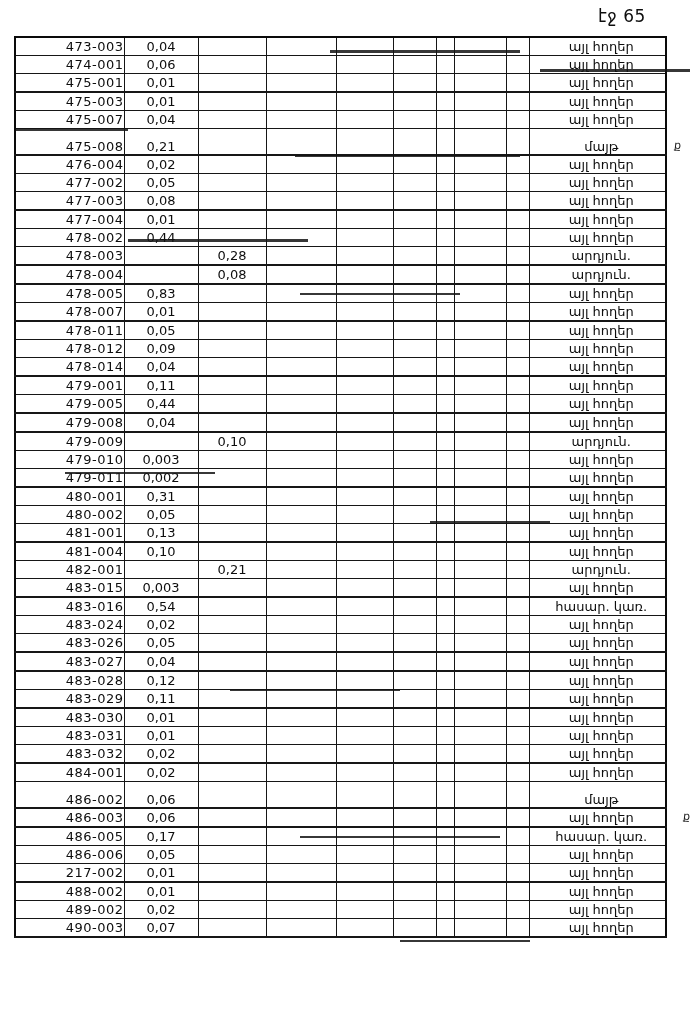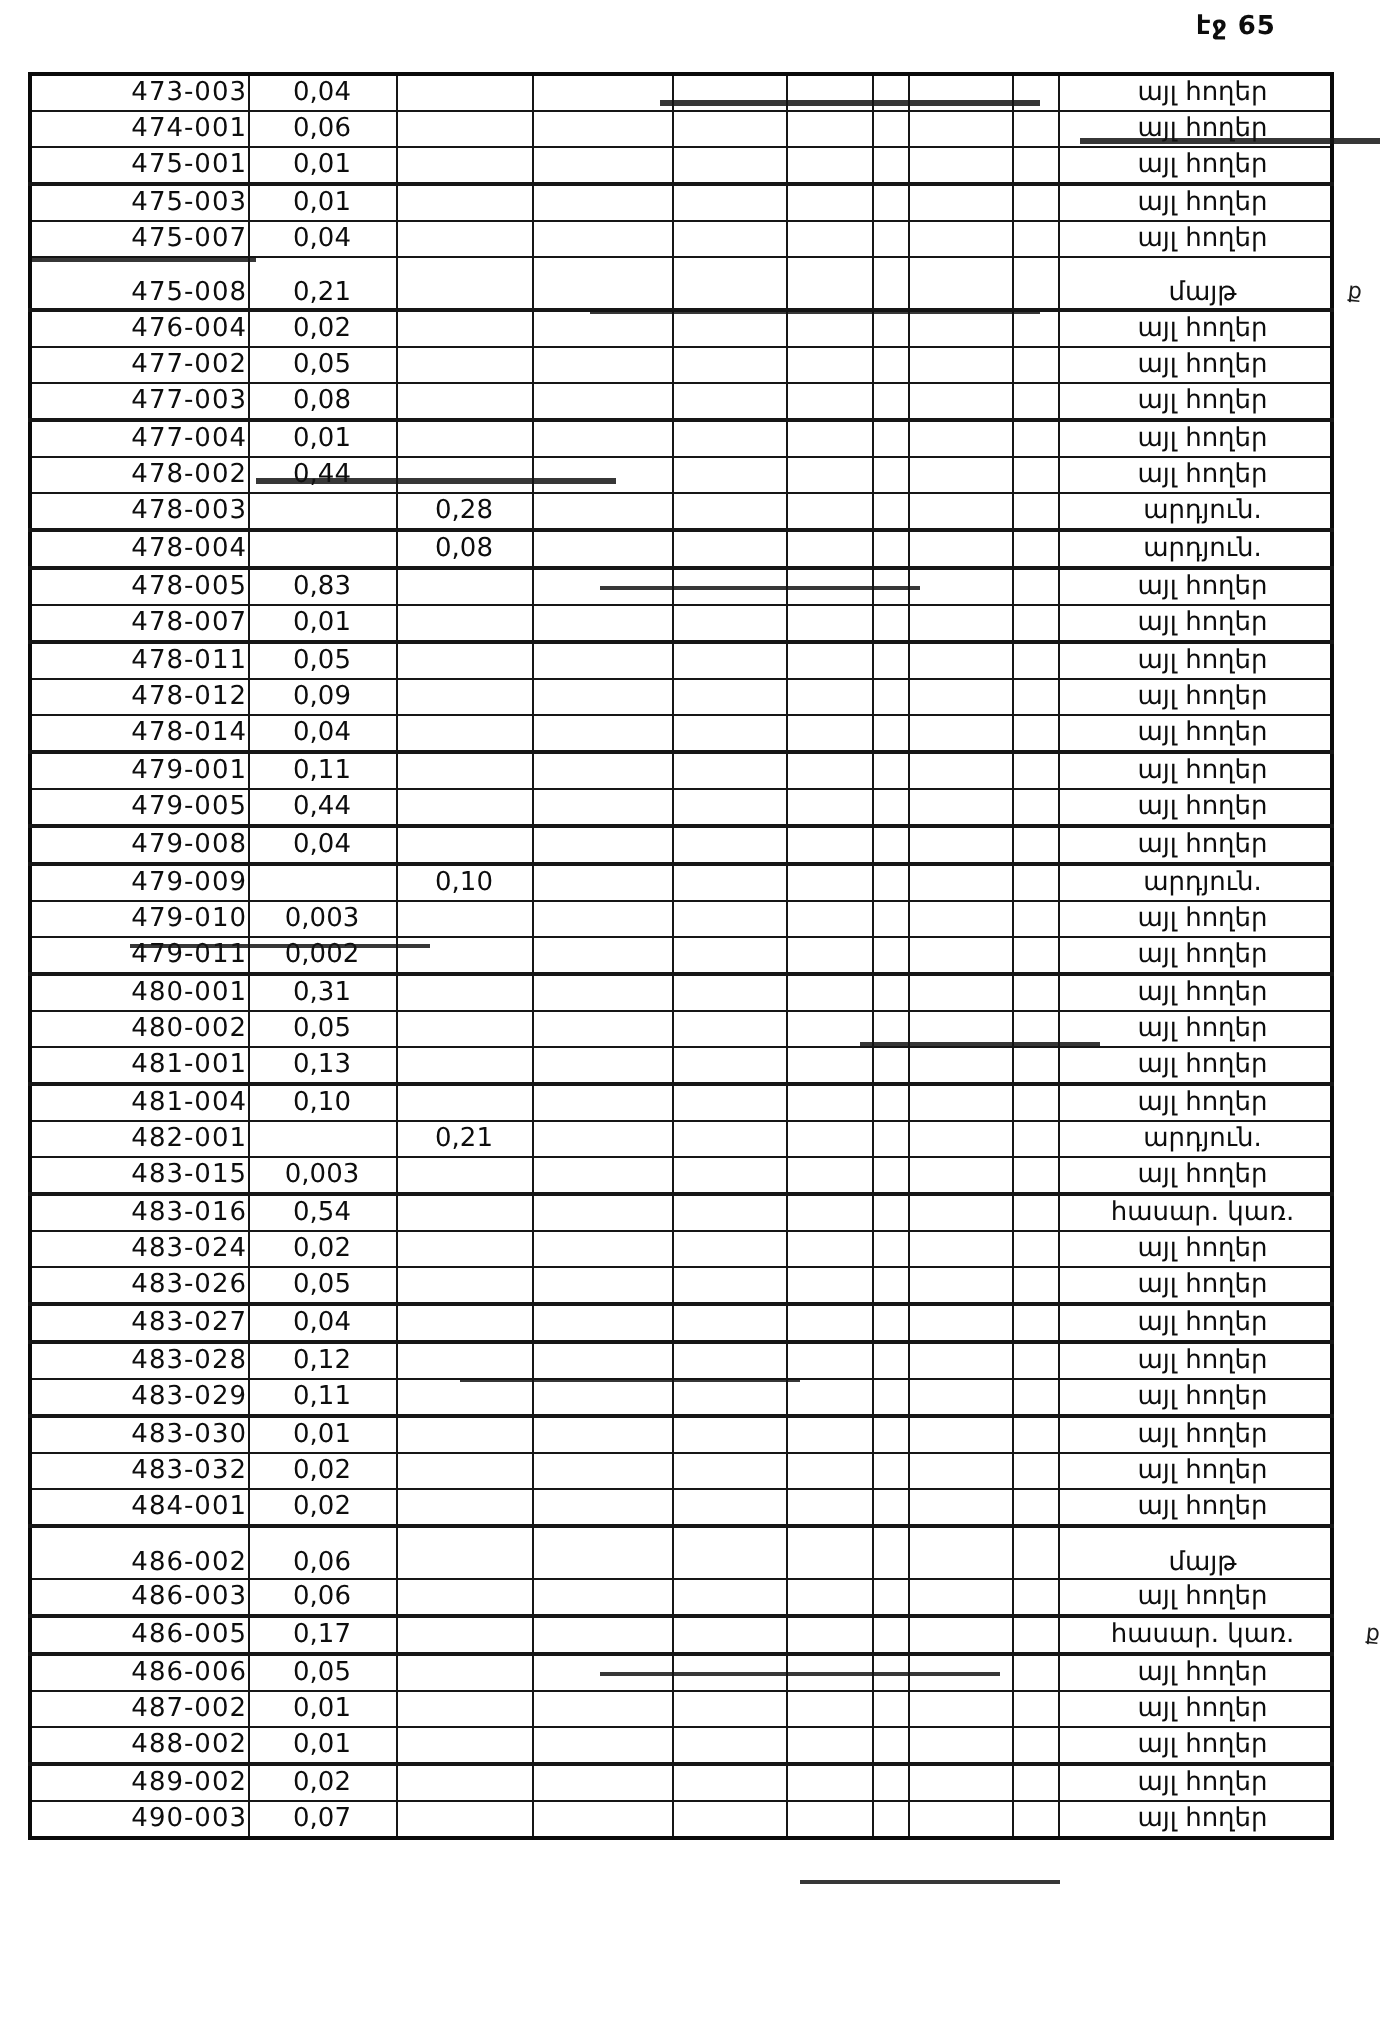--- a/index.html
+++ b/index.html
@@ -7,22 +7,22 @@
     position:relative;
     width:696px;height:1011px;
     background:#ffffff;
     font-family:"DejaVu Sans",sans-serif;
     color:#0d0d0d;
     overflow:hidden;
   }
   .page-number{
     position:absolute;
     top:6px;left:598px;
-    font-size:13px;
-    font-weight:bold;
+    font-size:17px;
+    font-weight:normal;
     letter-spacing:0.5px;
   }
   table.scan-table{
     position:absolute;
     top:36px;left:14px;
     width:651px;
     border-collapse:collapse;
     table-layout:fixed;
     border:2px solid #0a0a0a;
   }
@@ -515,20 +515,32 @@
           <td class="val"></td>
           <td class="empty"></td>
           <td class="empty"></td>
           <td class="empty"></td>
           <td class="empty"></td>
           <td class="empty"></td>
           <td class="empty"></td>
           <td class="label">այլ հողեր</td>
         </tr>
         <tr>
+          <td class="code">483-031</td>
+          <td class="val">0,01</td>
+          <td class="val"></td>
+          <td class="empty"></td>
+          <td class="empty"></td>
+          <td class="empty"></td>
+          <td class="empty"></td>
+          <td class="empty"></td>
+          <td class="empty"></td>
+          <td class="label">այլ հողեր</td>
+        </tr>
+        <tr>
           <td class="code">483-032</td>
           <td class="val">0,02</td>
           <td class="val"></td>
           <td class="empty"></td>
           <td class="empty"></td>
           <td class="empty"></td>
           <td class="empty"></td>
           <td class="empty"></td>
           <td class="empty"></td>
           <td class="label">այլ հողեր</td>
@@ -587,21 +599,21 @@
           <td class="val"></td>
           <td class="empty"></td>
           <td class="empty"></td>
           <td class="empty"></td>
           <td class="empty"></td>
           <td class="empty"></td>
           <td class="empty"></td>
           <td class="label">այլ հողեր</td>
         </tr>
         <tr>
-          <td class="code">487-002</td>
+          <td class="code">217-002</td>
           <td class="val">0,01</td>
           <td class="val"></td>
           <td class="empty"></td>
           <td class="empty"></td>
           <td class="empty"></td>
           <td class="empty"></td>
           <td class="empty"></td>
           <td class="empty"></td>
           <td class="label">այլ հողեր</td>
         </tr>

